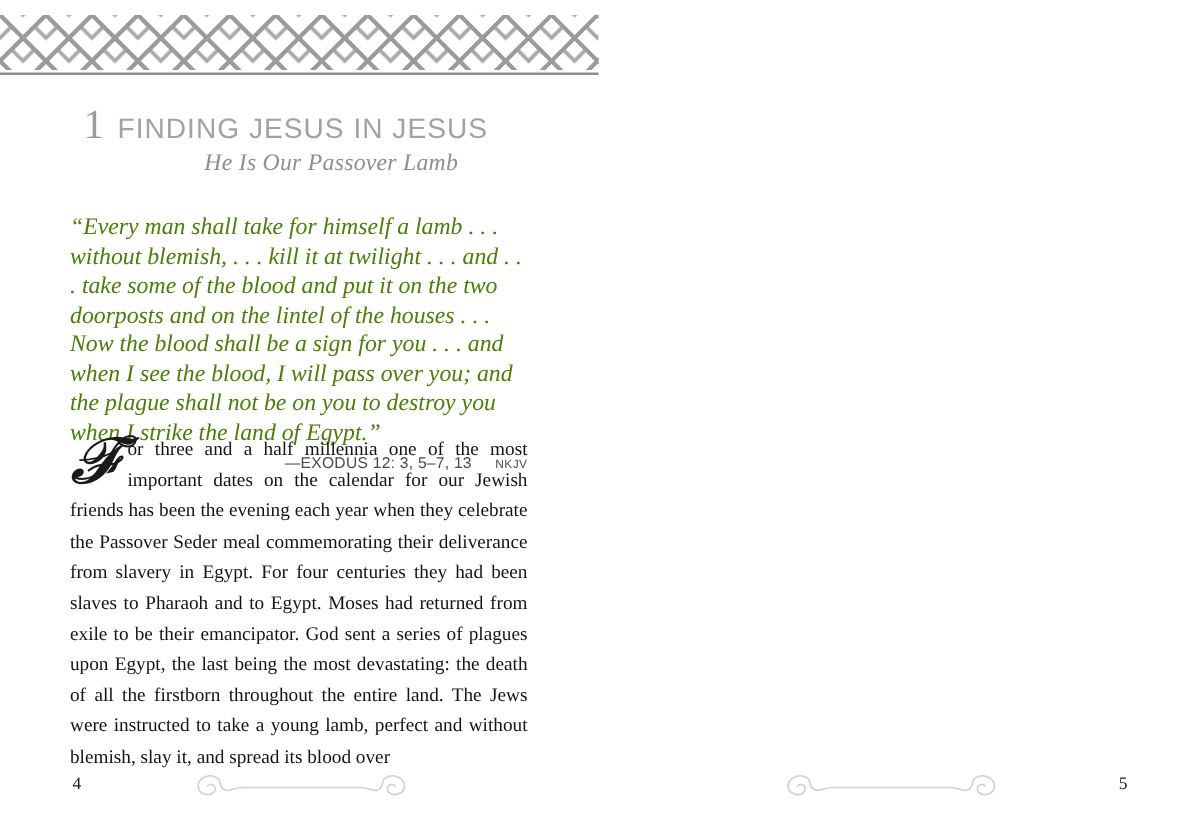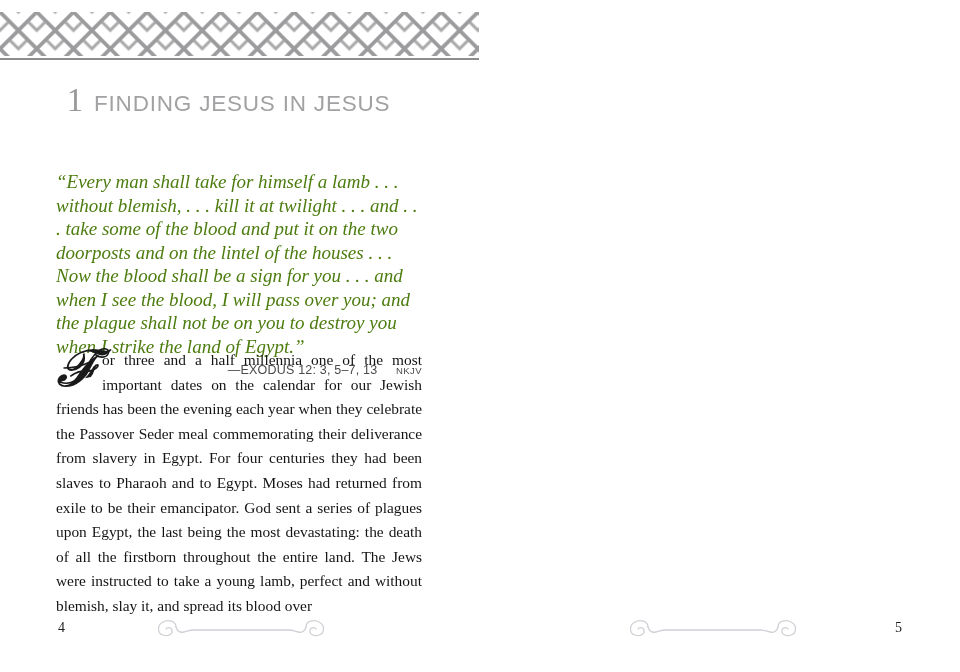--- a/index.html
+++ b/index.html
@@ -222,20 +222,21 @@
     <div class="baseline"></div>
   </div>
 
   <div class="page left">
 
     <div id="chapter-header">
       <div class="chap-line">
         <div id="chapter-number">1</div>
         <div id="chapter-title">FINDING JESUS IN JESUS</div>
       </div>
+      <div id="chapter-subtitle">He Is Our Passover Lamb</div>
     </div>
 
     <div id="epigraph">
       <div id="epigraph-text">“Every man shall take for himself a lamb . . . without blemish, . . . kill it at twilight . . . and . . . take some of the blood and put it on the two doorposts and on the lintel of the houses . . . Now the blood shall be a sign for you . . . and when I see the blood, I will pass over you; and the plague shall not be on you to destroy you when I strike the land of Egypt.”</div>
       <div id="epigraph-citation">
         <span>—EXODUS 12: 3, 5–7, 13</span>
         <span class="ver">NKJV</span>
       </div>
     </div>
 

